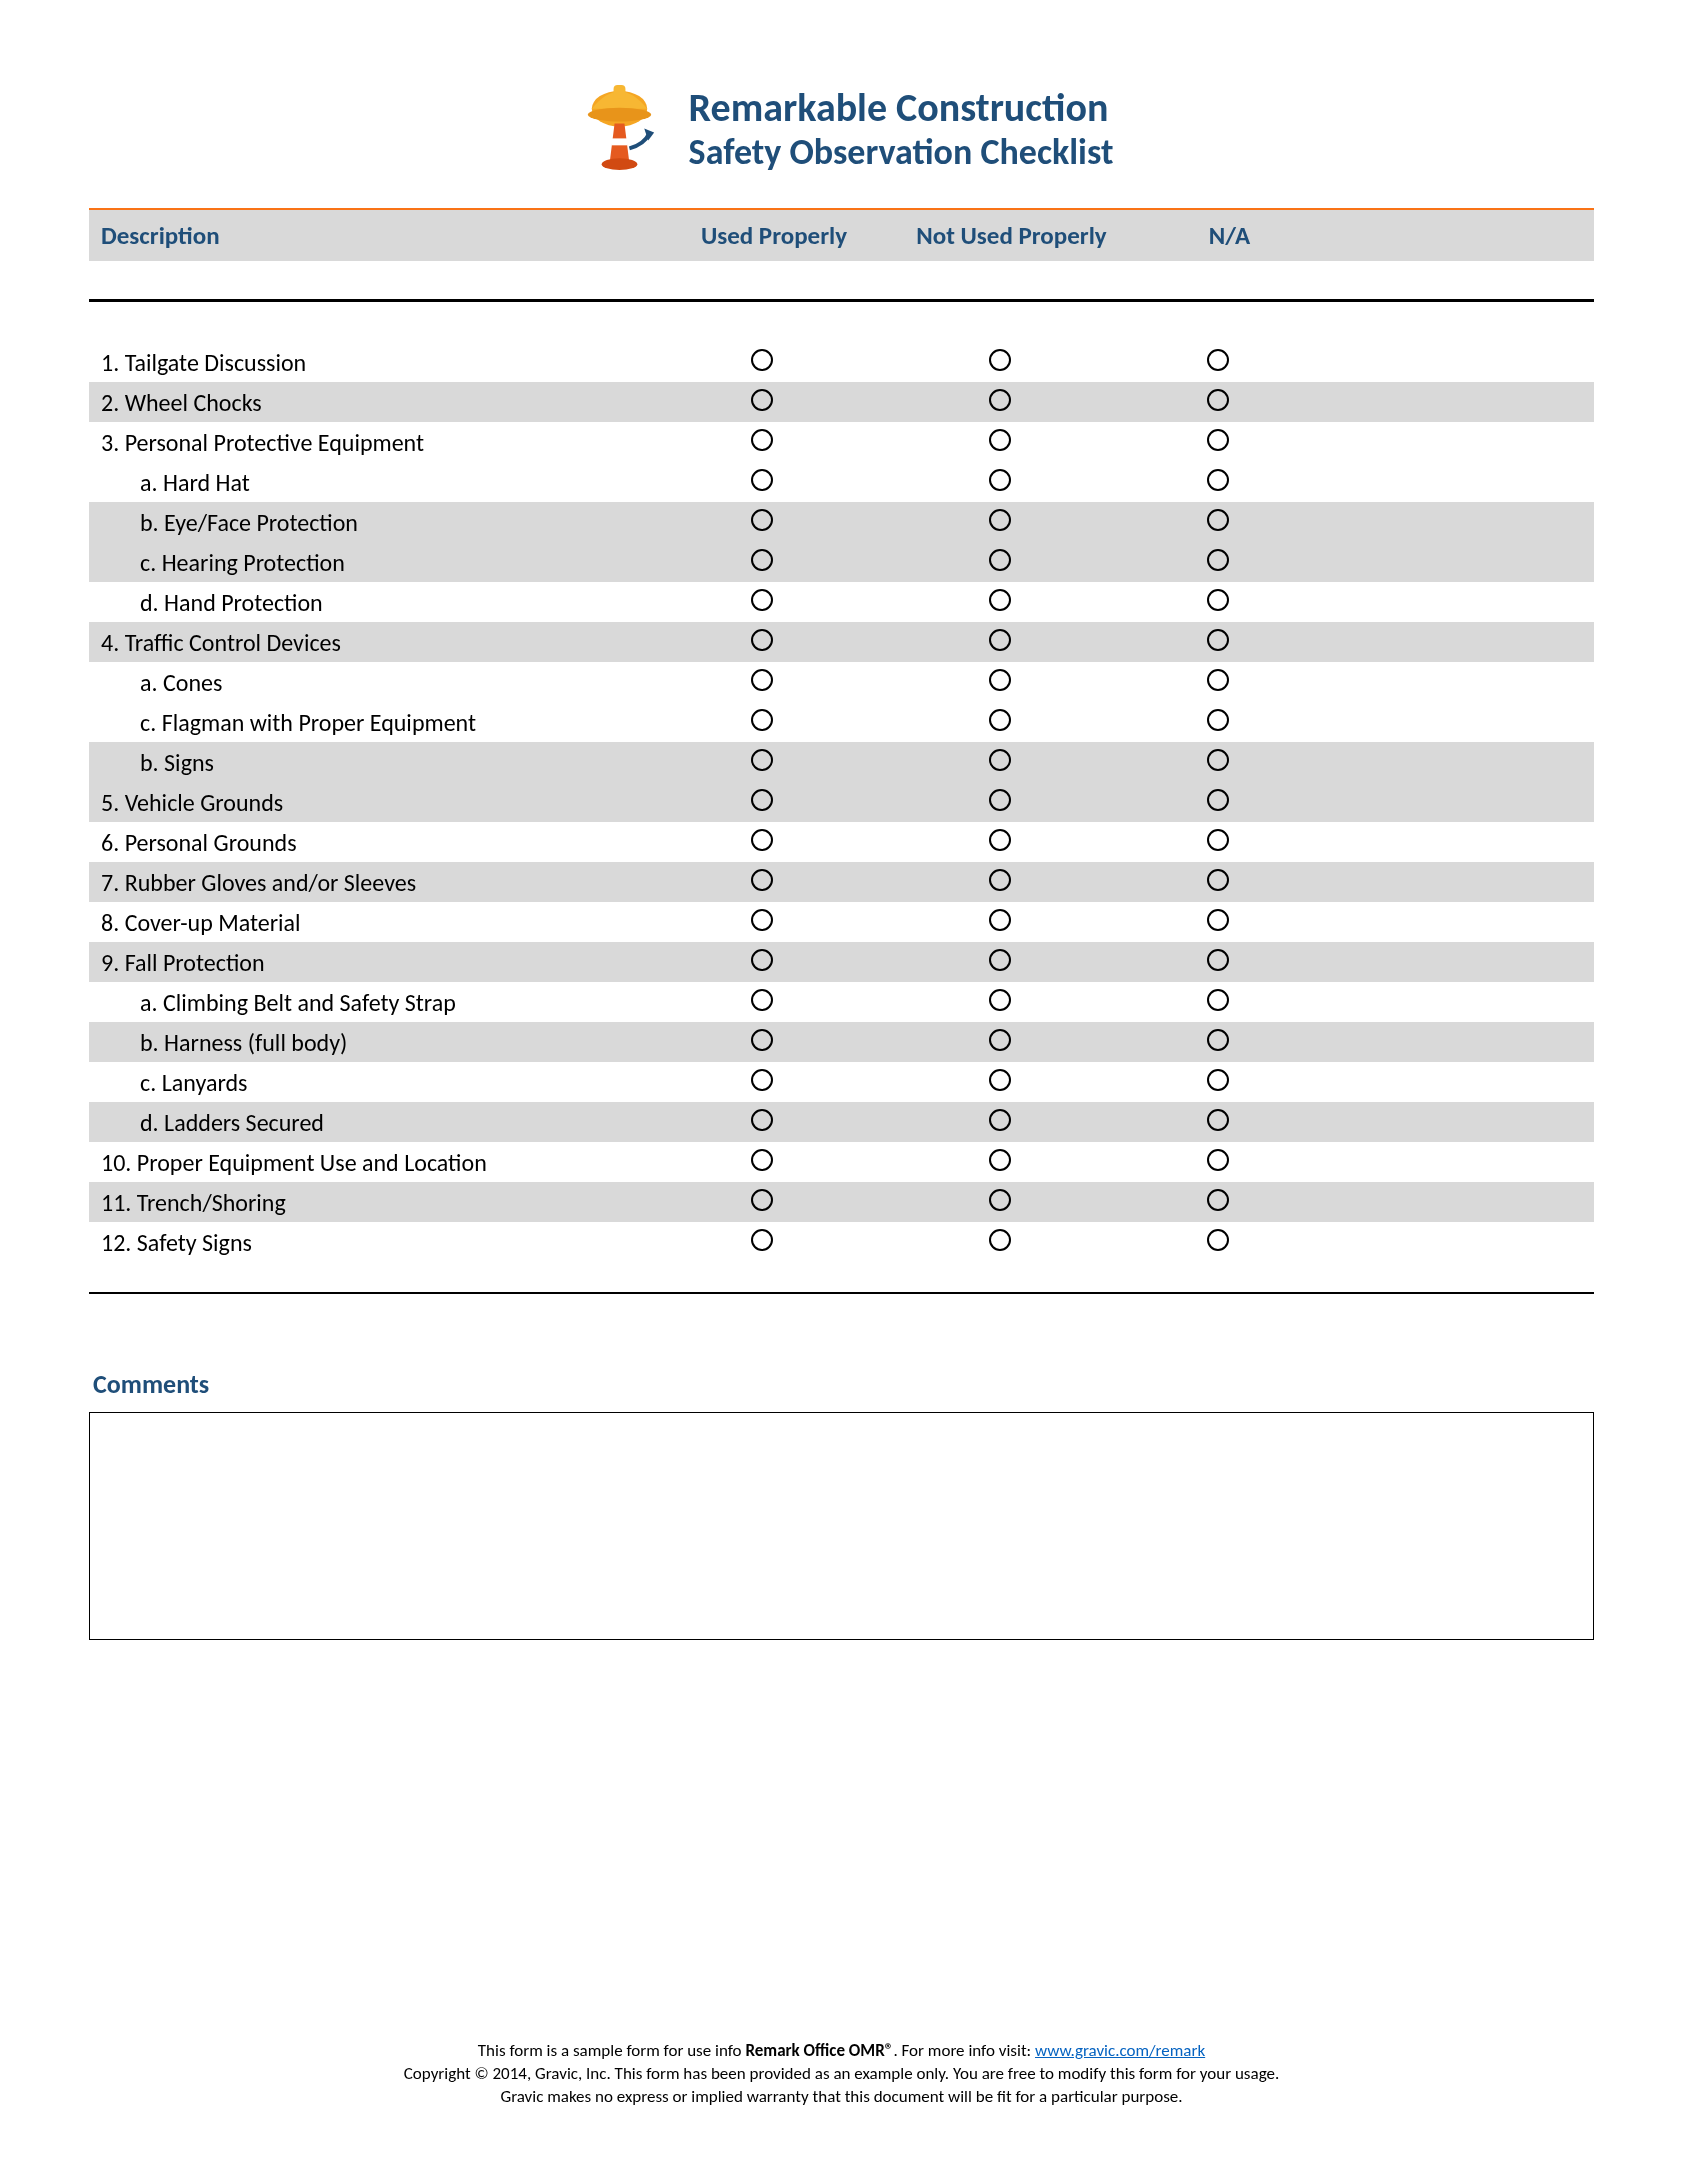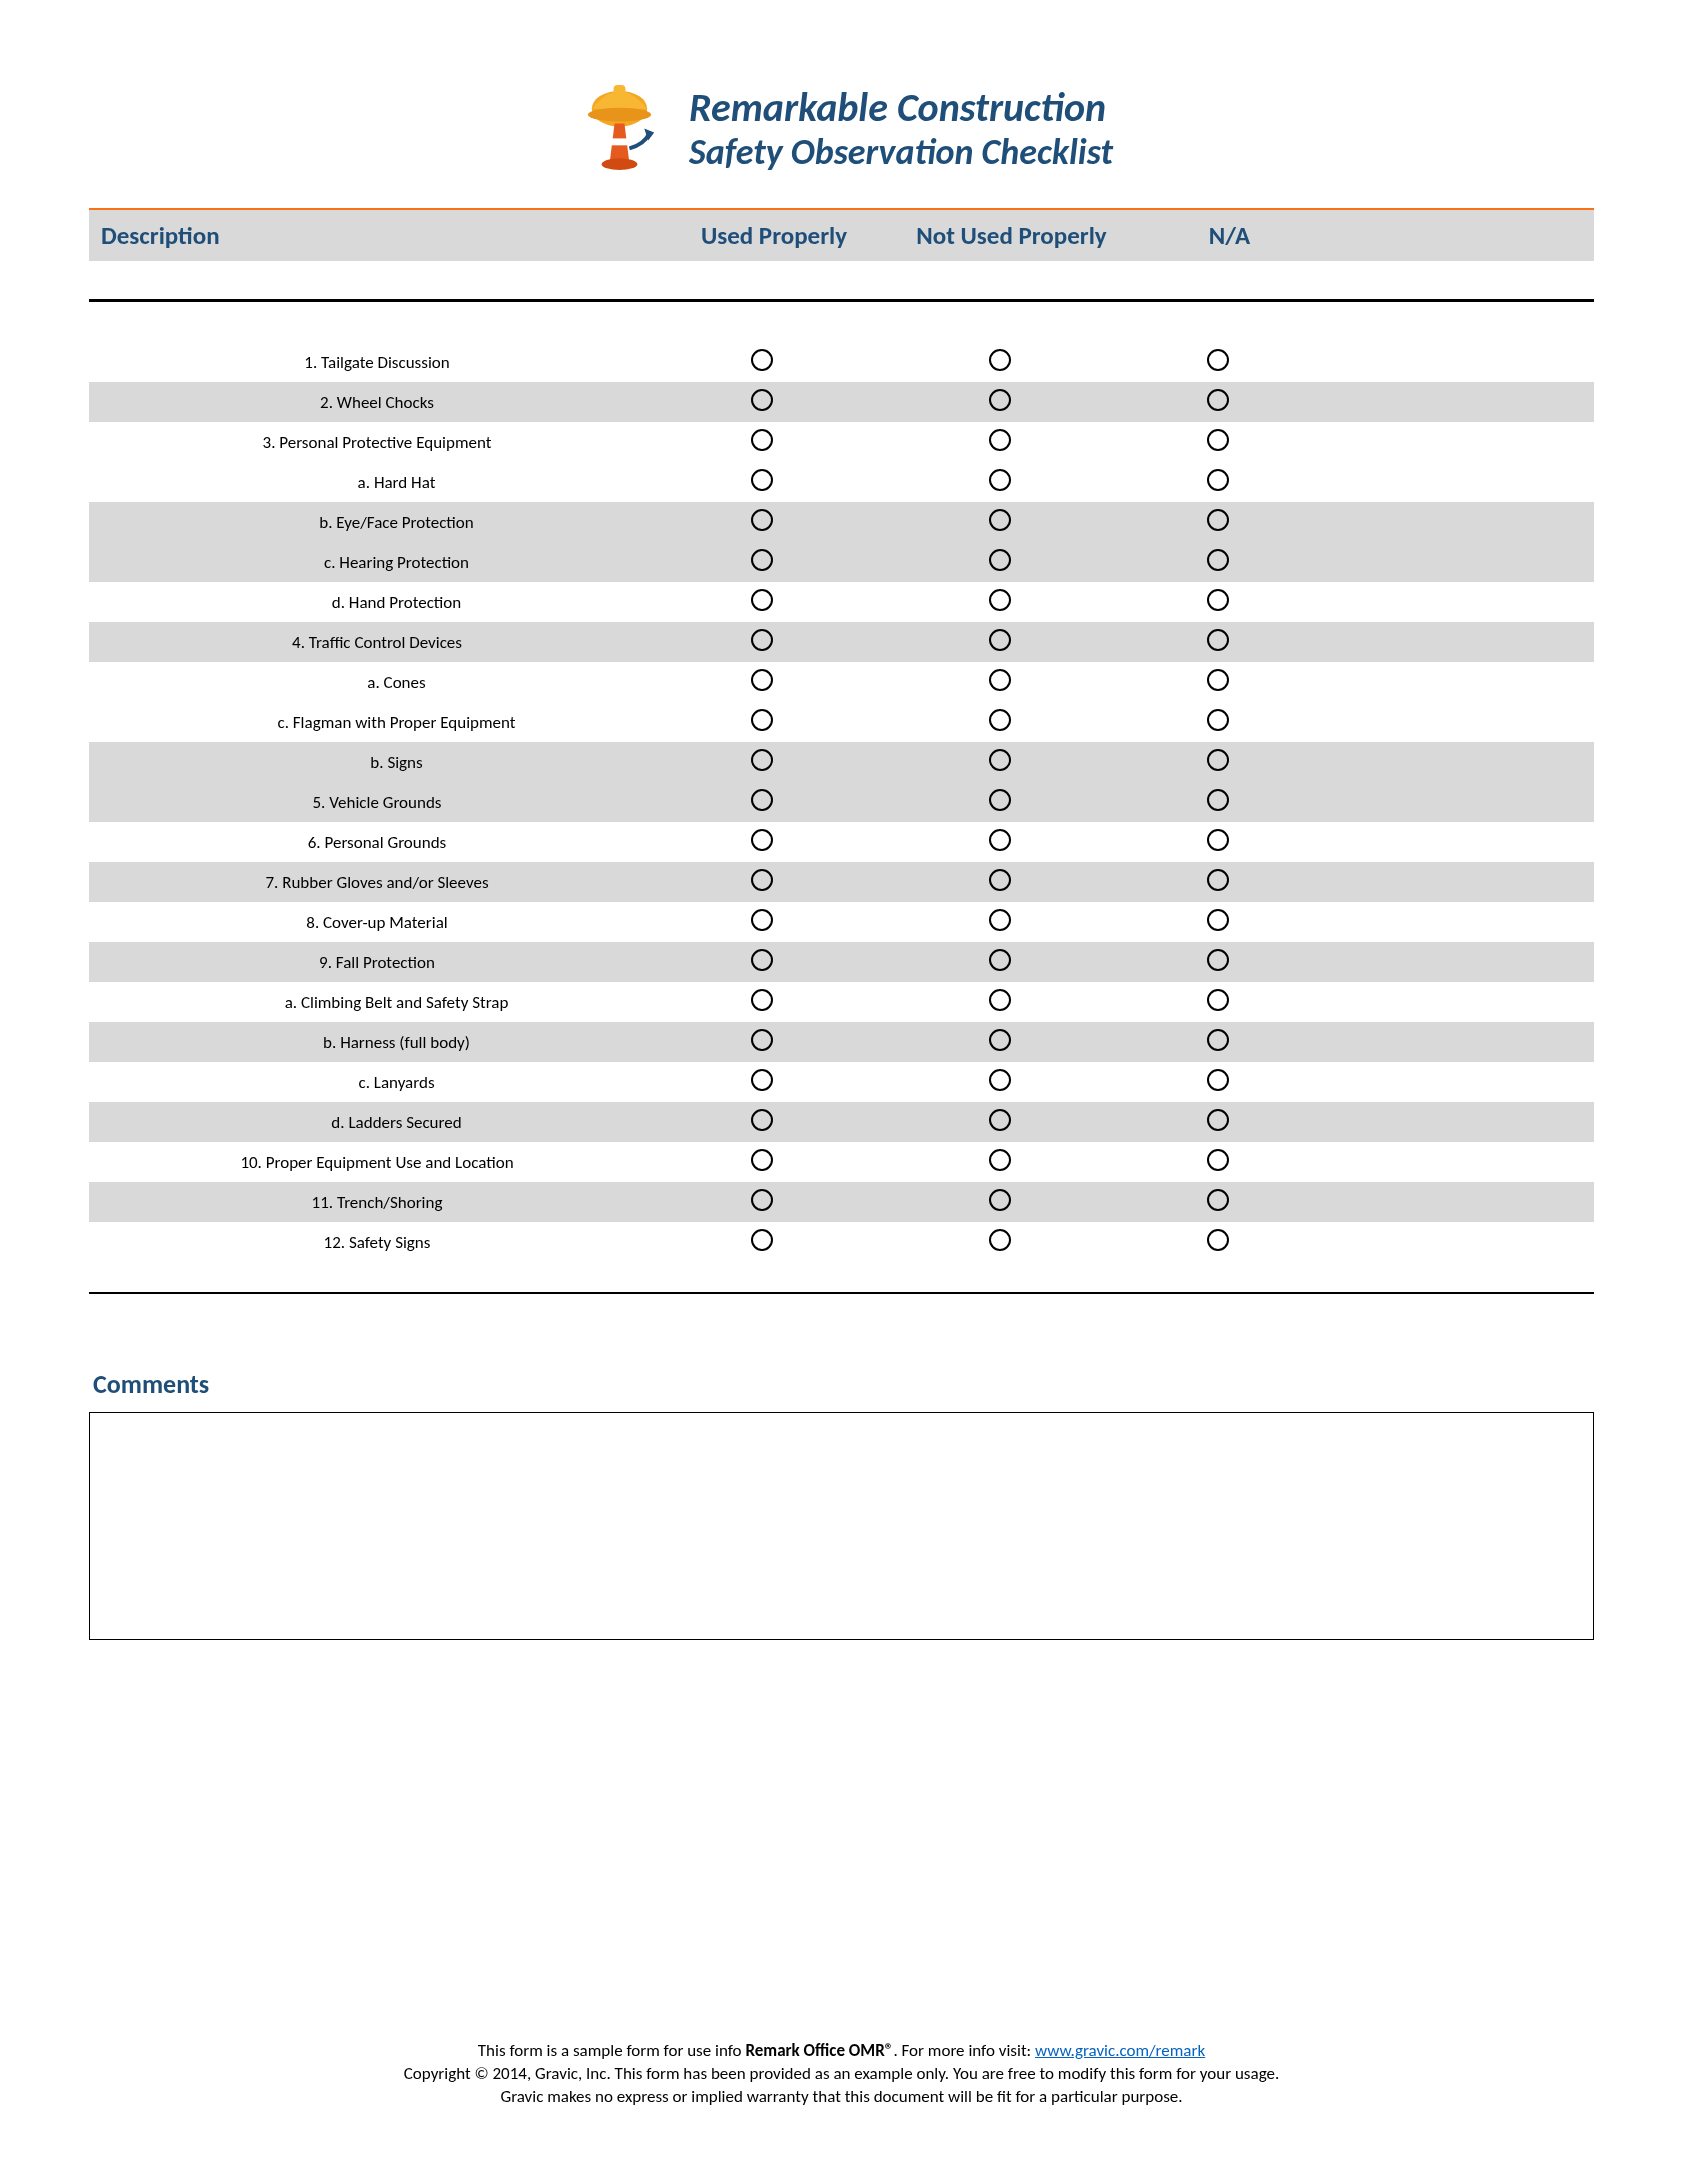--- a/index.html
+++ b/index.html
@@ -10,21 +10,20 @@
       height: 2178px;
       padding: 79px 89px 40px 89px;
       position: relative;
       color: #000;
     }
     .header {
       display: flex;
       align-items: center;
       justify-content: center;
       margin-bottom: 30px;
-      font-style: italic;
     }
     .logo {
       width: 99px;
       height: 99px;
       margin-right: 20px;
       flex-shrink: 0;
     }
     .title-block { }
     .title {
       color: #1f4e79;
@@ -50,22 +49,21 @@
     .col-desc { width: 564px; }
     .col-used { width: 218px; text-align: center; }
     .col-notused { width: 257px; text-align: center; }
     .col-na { width: 119px; text-align: center; margin-left: 30px; }
     .bottom-border { border-top: 3px solid #000; margin-top: -12px; margin-bottom: 40px; }
     .rows { }
     .row {
       display: flex;
       align-items: center;
       height: 40px;
-      font-size: 17px;
-      text-align: center;
+      font-size: 24px;
     }
     .row.shaded { background: #d9d9d9; }
     .row .label {
       width: 564px;
       padding-left: 12px;
     }
     .row .label.indent { padding-left: 51px; }
     .row .c1 { width: 218px; text-align: center; }
     .row .c2 { width: 257px; text-align: center; }
     .row .c3 { width: 119px; text-align: center; margin-left: 30px; }

